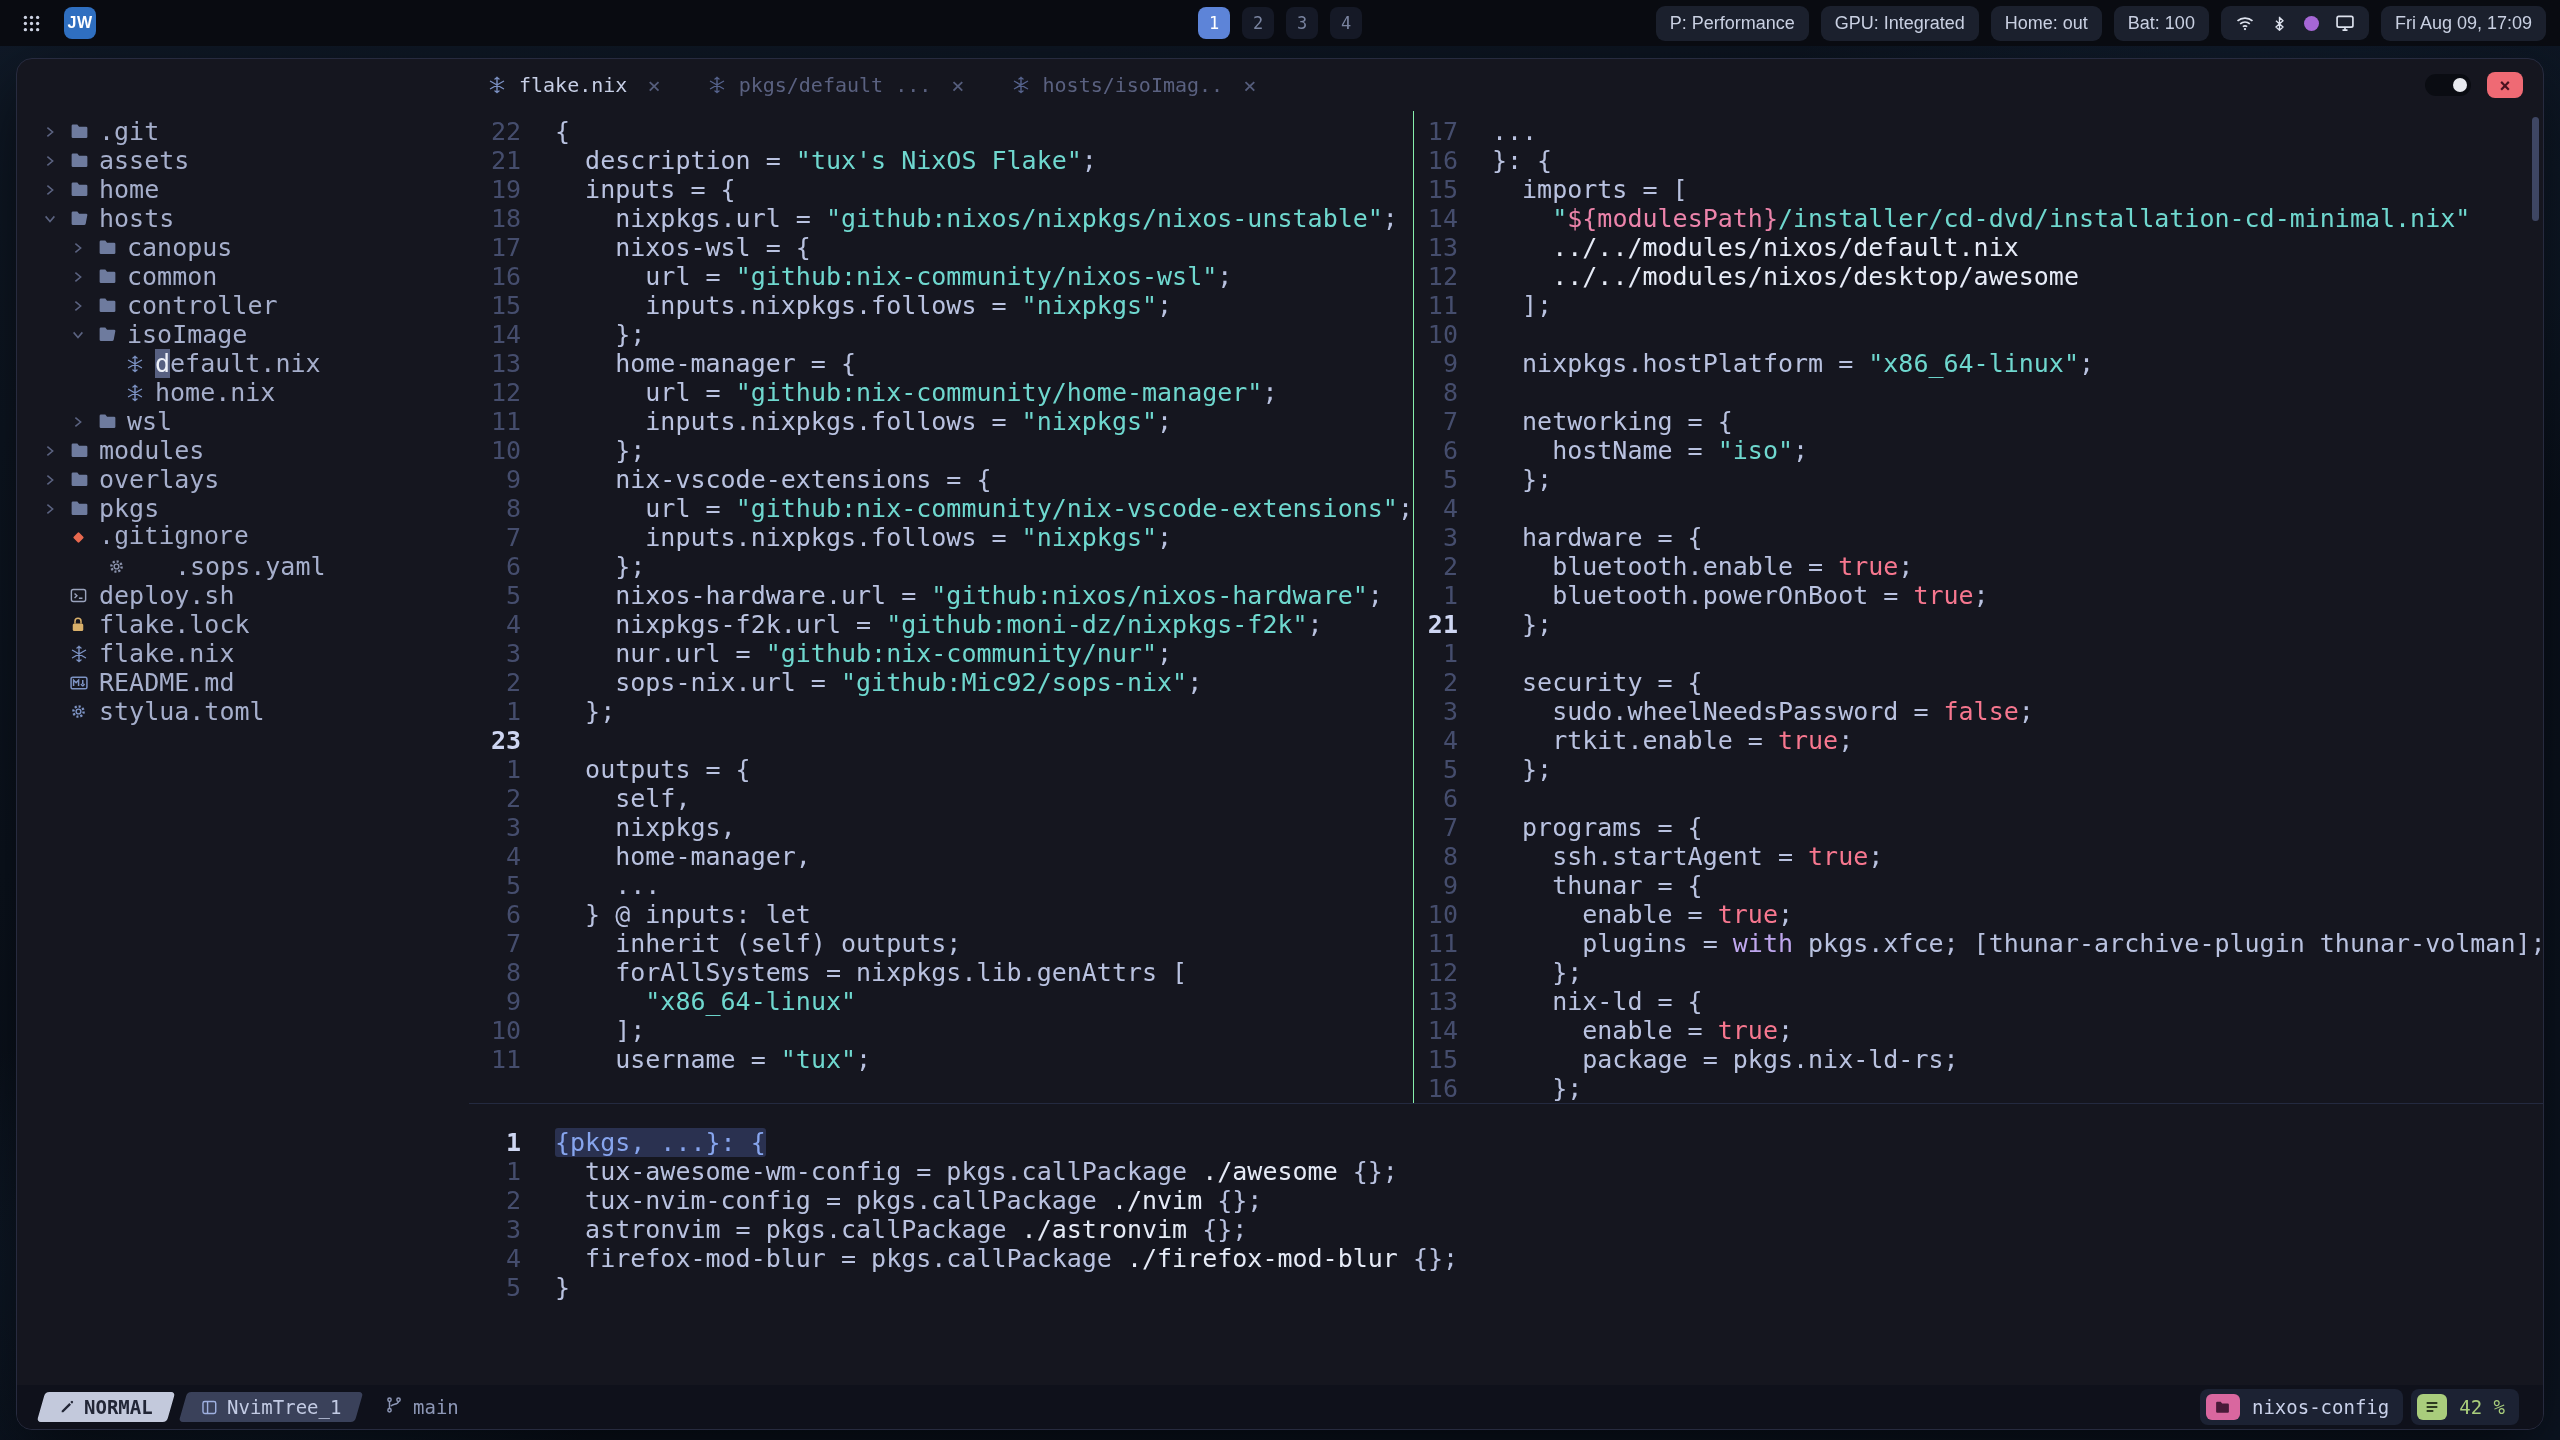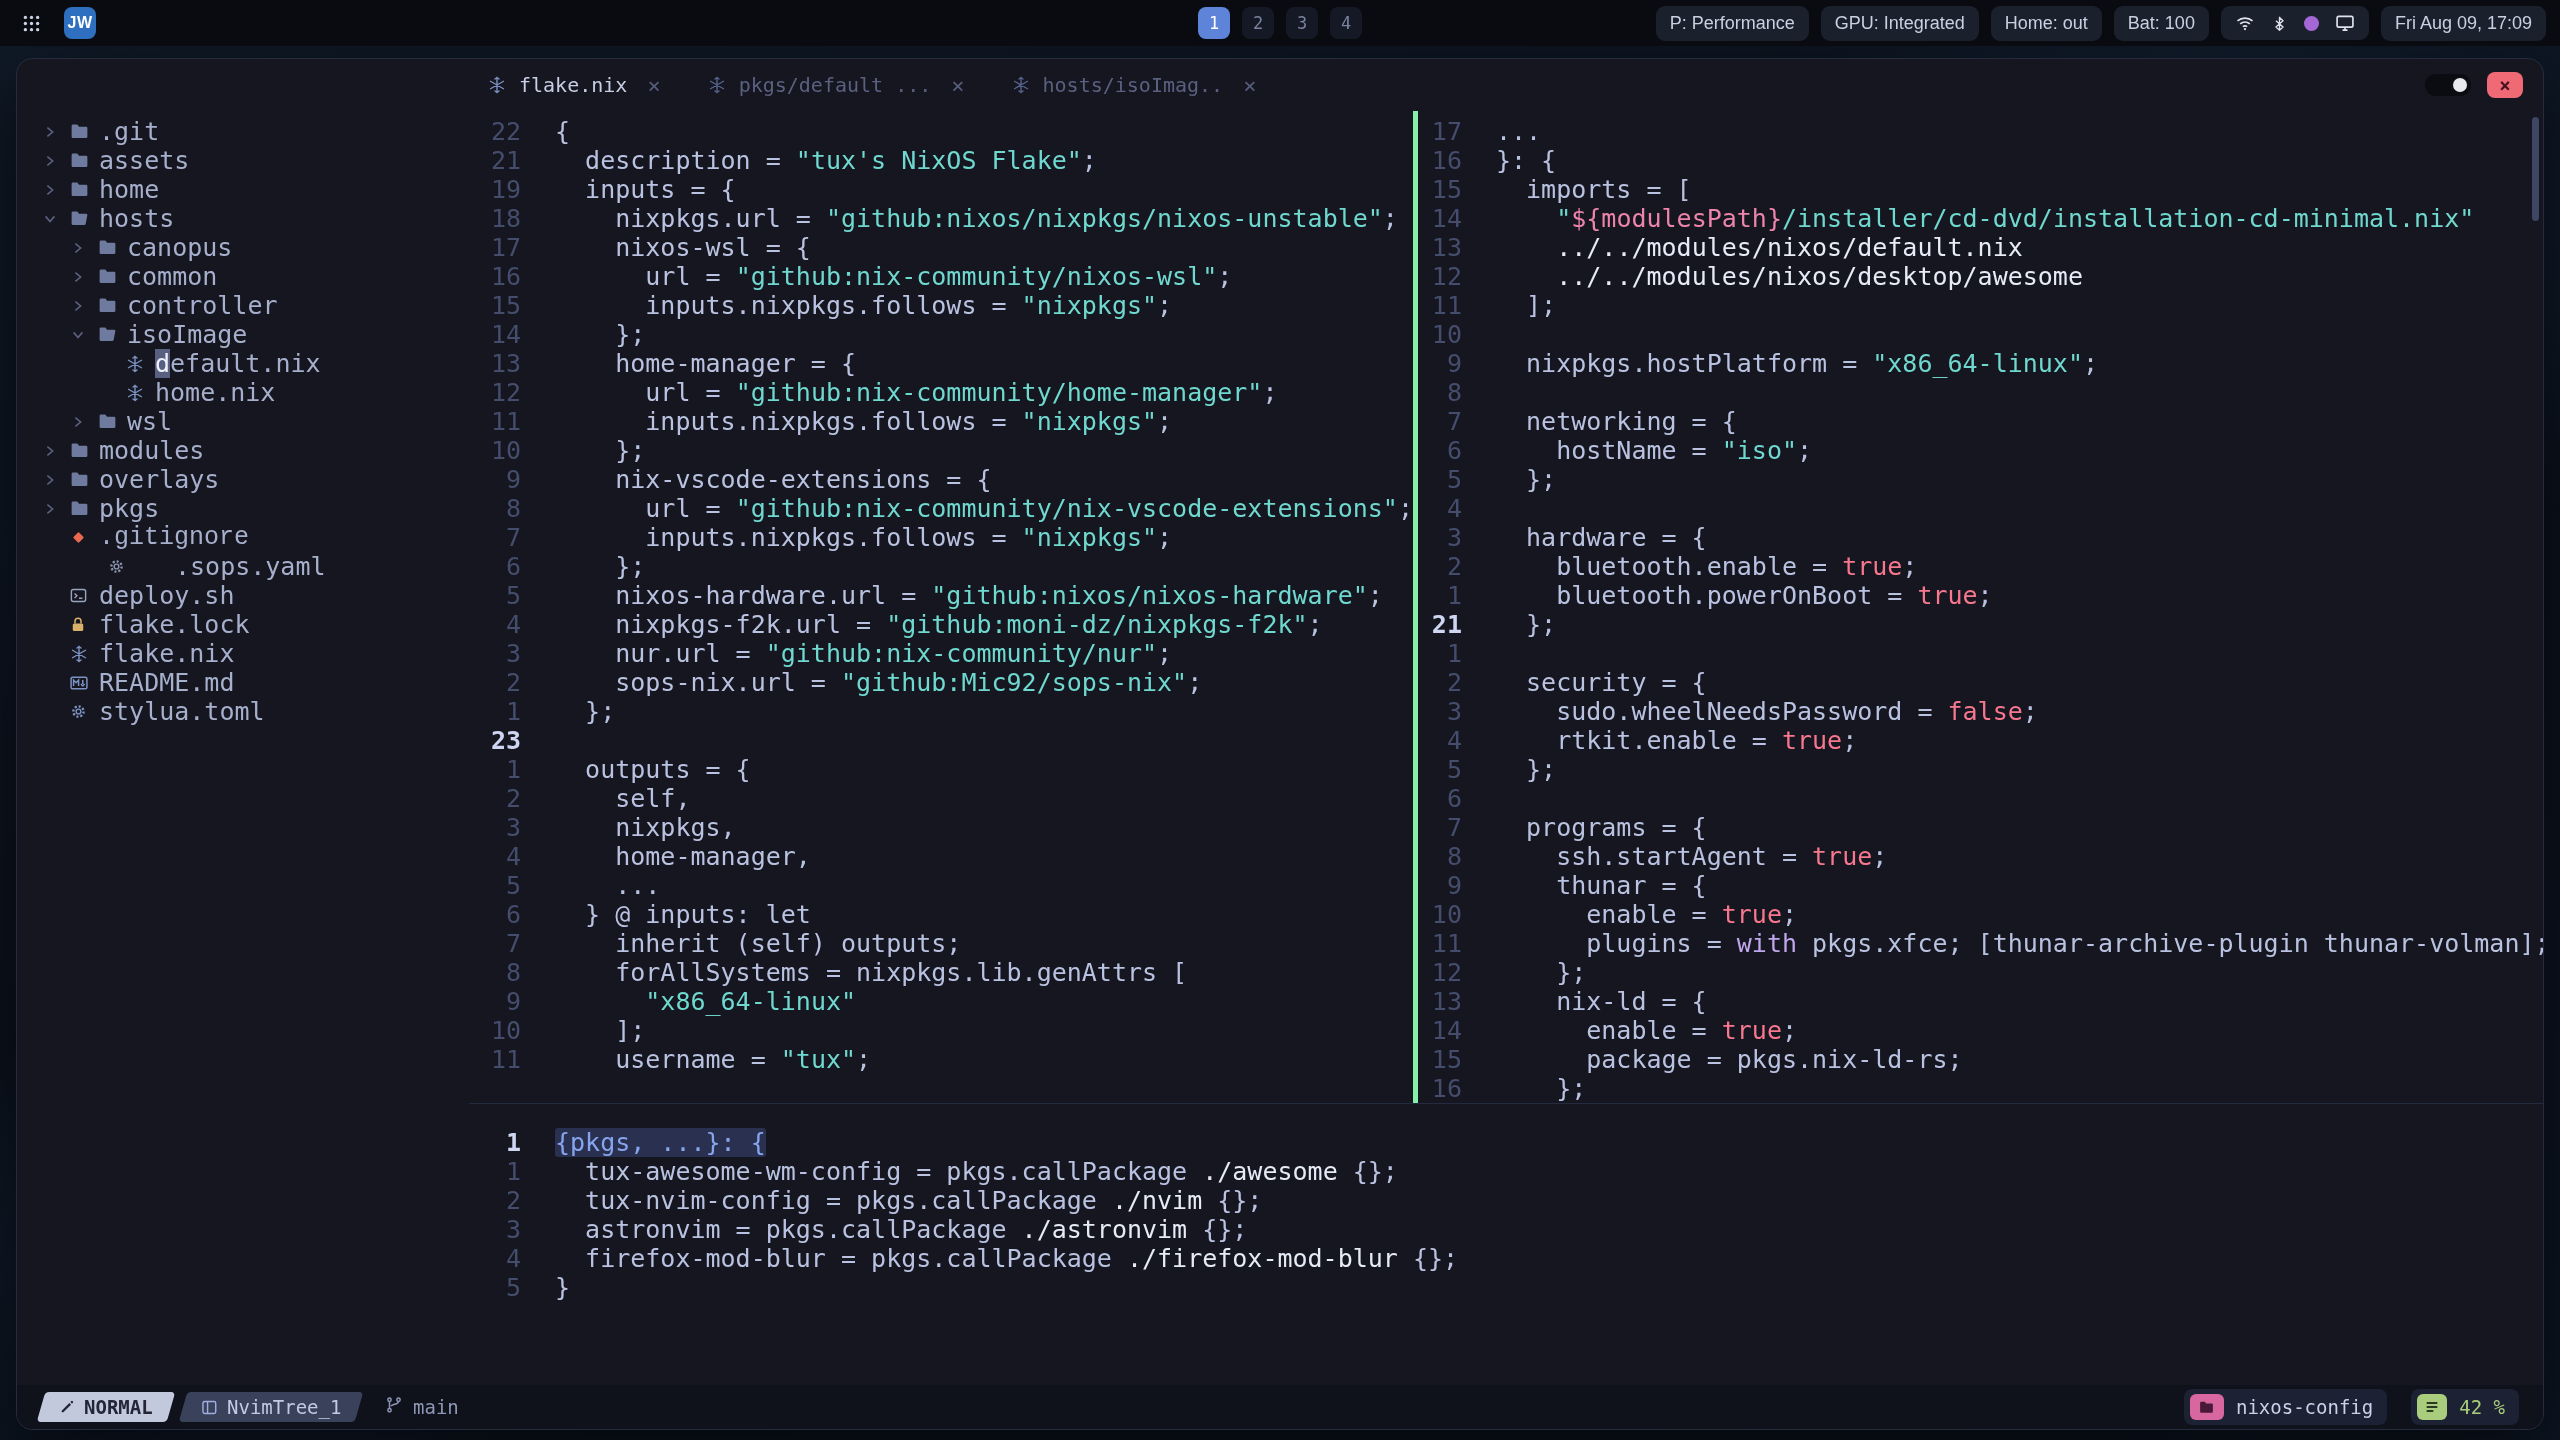--- a/index.html
+++ b/index.html
@@ -63,21 +63,21 @@
   .ic-gear-gray{color:#8b93ad;}
   .ic-gear-blue{color:#7d93c4;}
   .ic-terminal{color:#9aa3bd;}
   .ic-lock{color:#d9b06a;}
   .ic-markdown{color:#7d93c4;}
 
   
   .editors{position:absolute;left:452px;top:0;right:0;bottom:0;display:flex;flex-direction:column;}
   .splits{display:flex;height:992px;}
   .pane{padding-top:6px;}
-  .pane-left{width:1022px;border-right:5px solid #86efac;}
+  .pane-left{width:1022px;border-right:1px solid #86efac;}
   .pane-right{flex:1;}
   .pane-bottom{flex:1;border-top:1px solid #242a40;padding-top:24px;}
   .line{display:flex;height:29px;align-items:center;}
   .ln{flex:0 0 52px;text-align:right;color:#454d6d;}
   .pane-right .ln{flex-basis:44px;}
   .ln.cur{color:#ced6f2;font-weight:700;}
   .code{margin-left:34px;white-space:pre;}
   .c-t{color:#b9c2e0;}
   .c-s{color:#6fd8cf;}
   .c-b{color:#f7778f;}
@@ -90,21 +90,21 @@
   
   .statusbar{position:absolute;left:0;right:0;bottom:0;height:44px;background:#0f111b;
     display:flex;align-items:center;font-family:"DejaVu Sans Mono",monospace;font-size:19px;}
   .sb-left{display:flex;align-items:center;margin-left:24px;}
   .chip{height:30px;display:flex;align-items:center;gap:9px;padding:0 18px;transform:skewX(-16deg);border-radius:4px;}
   .chip>*{transform:skewX(16deg);display:inline-flex;align-items:center;}
   .chip-mode{background:#c3c9dc;color:#222636;font-weight:700;}
   .chip-buf{background:#3a415a;color:#c3cbe4;margin-left:12px;}
   .chip-buf .buf-ic{color:#9fb0e0;}
   .branch{display:flex;align-items:center;gap:10px;color:#8d97b6;margin-left:26px;}
-  .sb-right{margin-left:auto;display:flex;align-items:center;gap:24px;margin-right:24px;}
+  .sb-right{margin-left:auto;display:flex;align-items:center;gap:8px;margin-right:24px;}
   .proj,.prog{display:flex;align-items:center;gap:12px;background:#1c2233;border-radius:8px;padding:5px 14px 5px 6px;}
   .proj-ic{width:34px;height:26px;background:#d9679f;border-radius:6px;display:grid;place-items:center;color:#481a38;}
   .proj-label{color:#c9d1ea;}
   .prog-ic{width:30px;height:26px;background:#a9cd7c;border-radius:6px;display:grid;place-items:center;color:#2c3a1f;}
   .prog-label{color:#a9cd7c;}
 </style>
 </head>
 <body>
 
 <div class="topbar">

